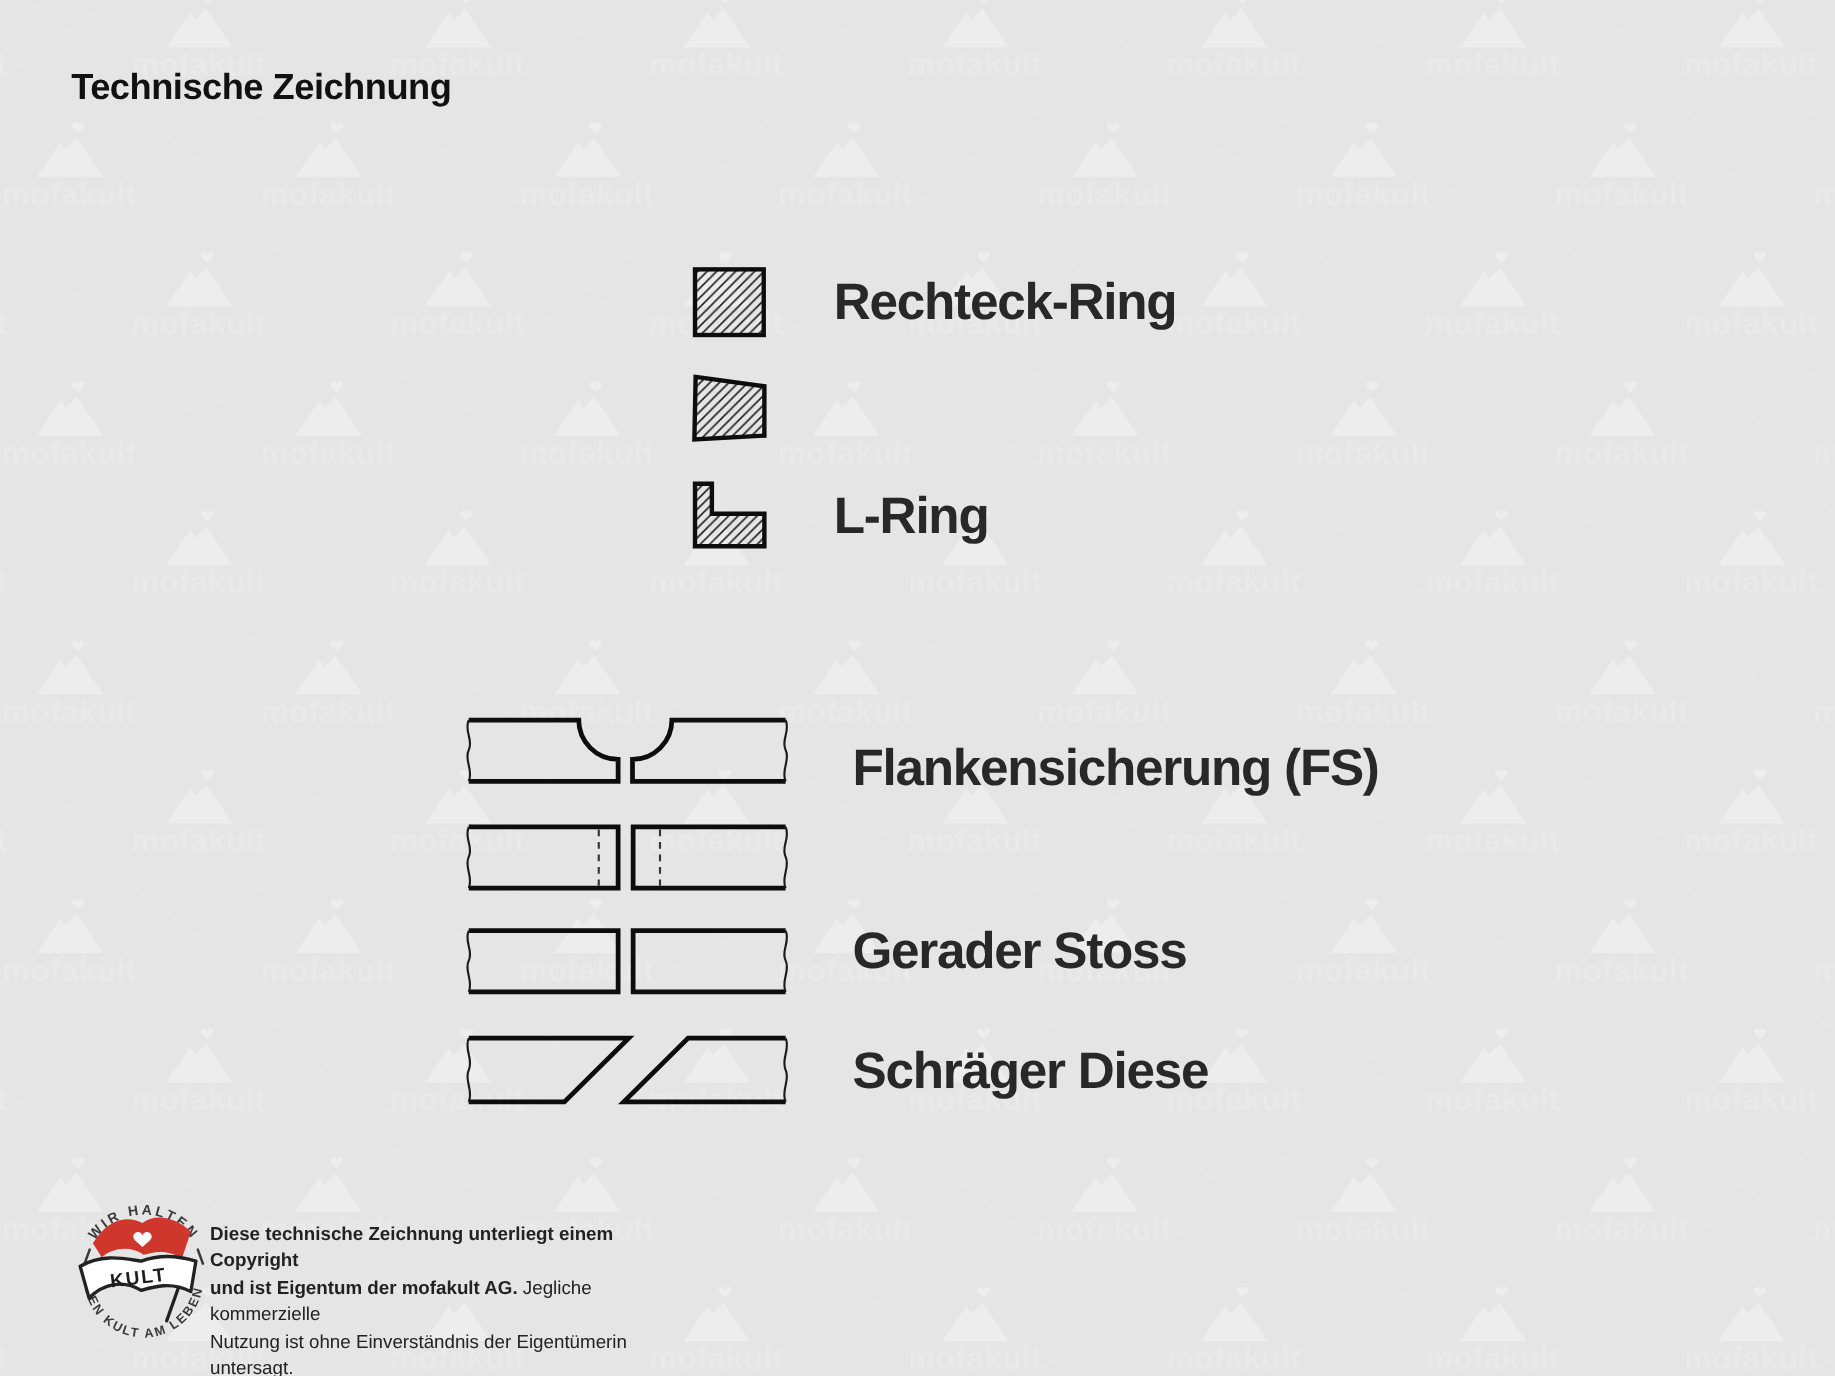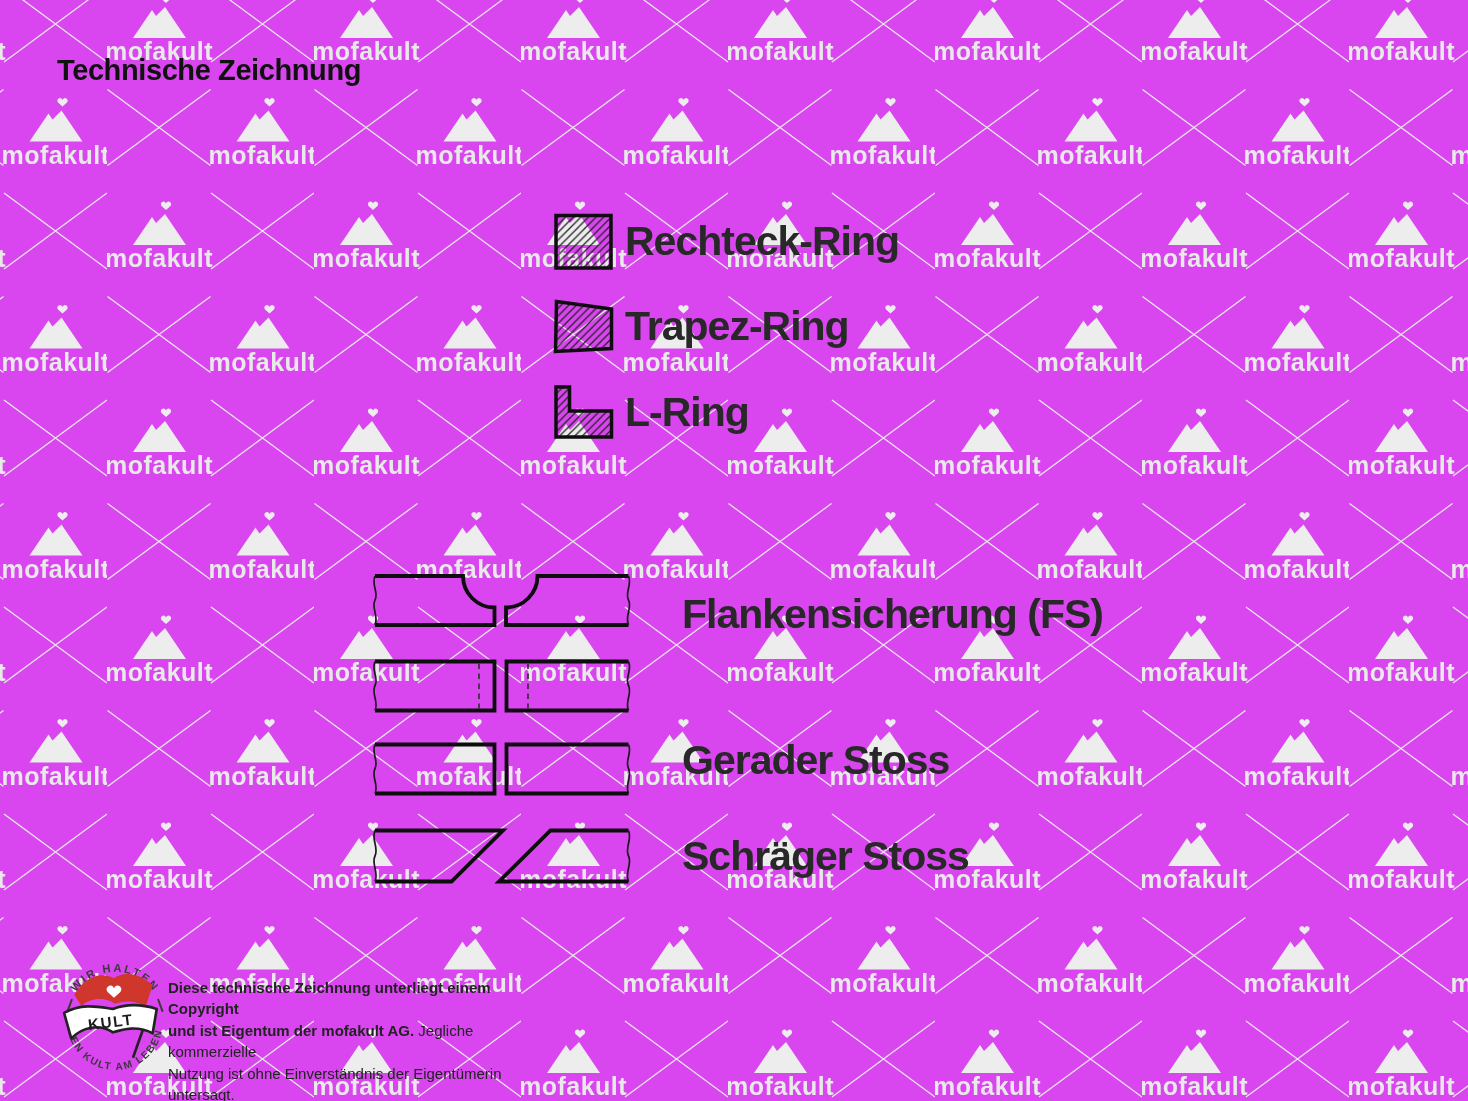--- a/index.html
+++ b/index.html
@@ -1,30 +1,30 @@
 <!DOCTYPE html>
 <html><head>
 <meta charset="utf-8">
 <style>
   html,body{margin:0;padding:0;background:#ffffff;}
   #canvas{
     position:relative;width:1468px;height:1101px;overflow:hidden;
-    background:#d946ef;font-family:"Liberation Sans","DejaVu Sans",sans-serif;
+    background:#e5e5e5;font-family:"Liberation Sans","DejaVu Sans",sans-serif;
   }
   #bg-svg{position:absolute;left:0;top:0;}
   .abs{position:absolute;}
   .page-title{
     left:57px;top:54px;font-size:29px;font-weight:700;color:#111;
     letter-spacing:-0.4px;
   }
   .big-label{
     font-size:41px;font-weight:700;color:#282828;letter-spacing:-1px;
     line-height:47px;white-space:nowrap;
   }
-  .ring-label{left:625px;}
+  .ring-label{left:667px;}
   .joint-label{left:682px;}
   .copyright{
     left:168px;top:977px;width:360px;font-size:15px;line-height:21.4px;
     color:#222;
   }
   .copyright b{font-weight:700;text-align:center;}
   .badge-svg{left:58px;top:958px;}
   .wm-text{font-family:"Liberation Sans","DejaVu Sans",sans-serif;font-weight:700;}
   .label-font{font-family:"Liberation Sans","DejaVu Sans",sans-serif;}
 </style>
@@ -118,26 +118,25 @@
       <g stroke="#1a1a1a" stroke-width="1.7" fill="none">
         <path d="M375,830.5 C371,840 379,847 375,856 C371,864 379,872 375,881.5"></path>
         <path d="M628.5,830.5 C632.5,840 624.5,847 628.5,856 C632.5,864 624.5,872 628.5,881.5"></path>
       </g>
     </g>
   </svg>
 
   <div class="abs page-title">Technische Zeichnung</div>
 
   <div class="abs big-label ring-label" style="top:218px">Rechteck-Ring</div>
-  <div class="abs big-label ring-label" style="top:303px">Trapez-Ring</div>
   <div class="abs big-label ring-label" style="top:389px">L-Ring</div>
 
   <div class="abs big-label joint-label" style="top:591px">Flankensicherung (FS)</div>
   <div class="abs big-label joint-label" style="top:737px">Gerader Stoss</div>
-  <div class="abs big-label joint-label" style="top:832.5px">Schräger Stoss</div>
+  <div class="abs big-label joint-label" style="top:832.5px">Schräger Diese</div>
 
   <svg class="abs badge-svg" width="114" height="114" viewBox="0 0 112 112">
     <defs>
       <path id="arcTop" d="M12,46 A46,46 0 0 1 100,46"></path>
       <path id="arcBot" d="M9,63 A47,47 0 0 0 103,63"></path>
     </defs>
     <text class="label-font" font-size="11" font-weight="bold" fill="#3a3a3a" letter-spacing="2.2">
       <textPath href="#arcTop" startOffset="50%" text-anchor="middle">WIR HALTEN</textPath>
     </text>
     <text class="label-font" font-size="10" font-weight="bold" fill="#3a3a3a" letter-spacing="1.6">

